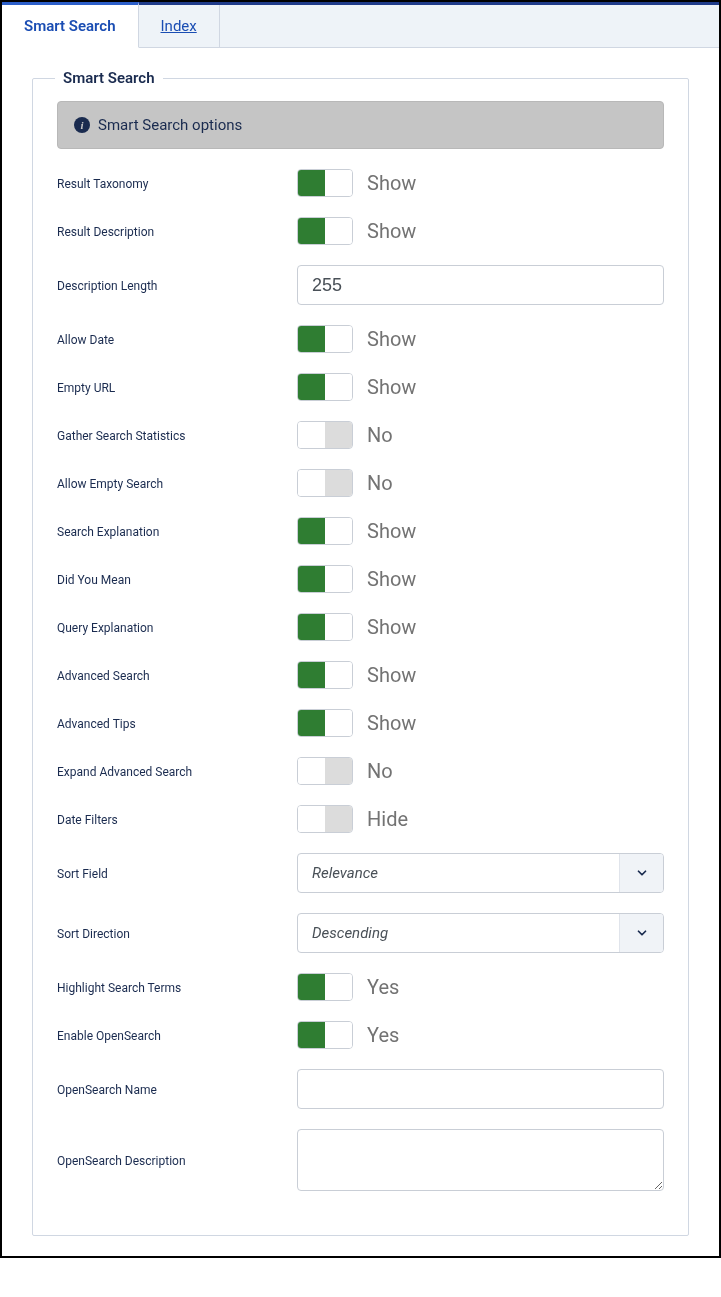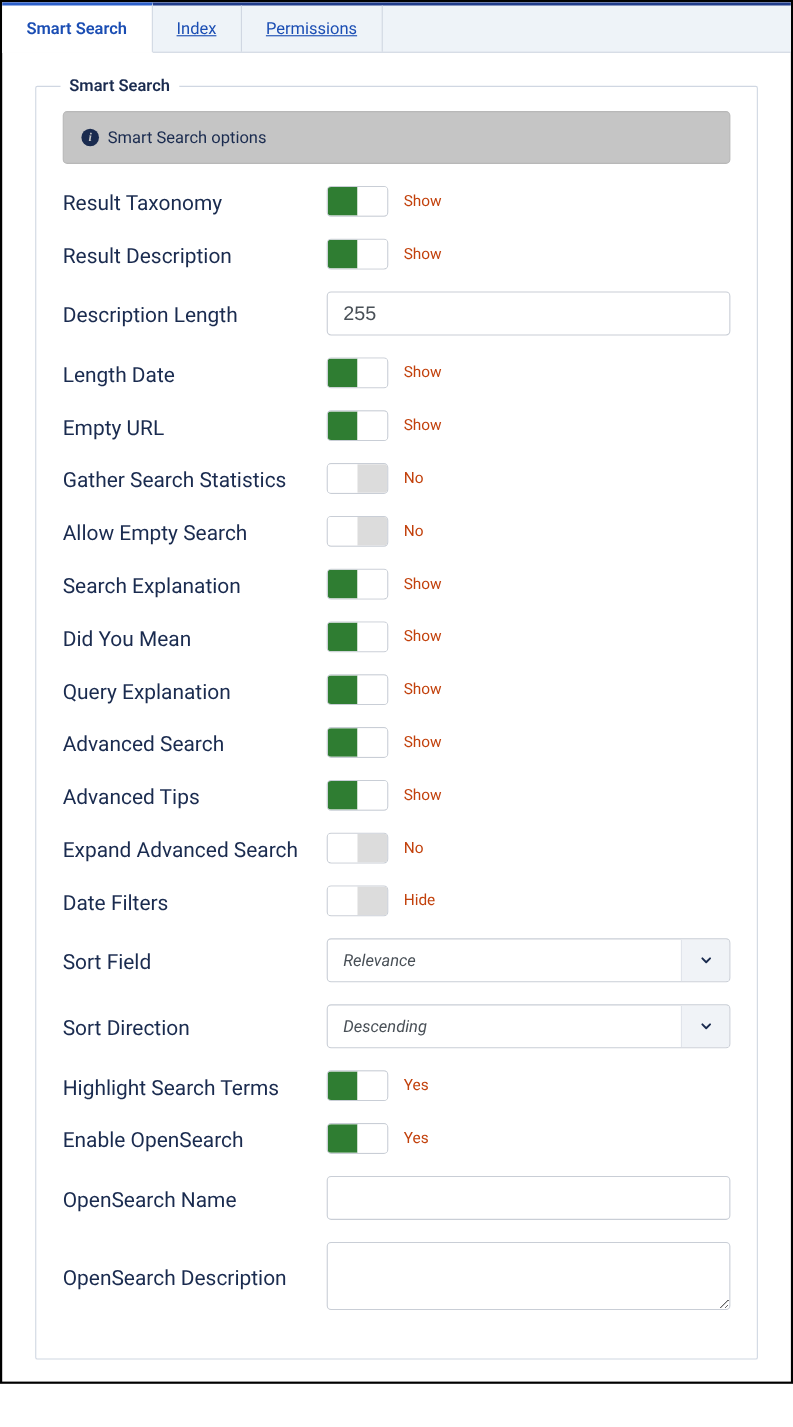--- a/index.html
+++ b/index.html
@@ -85,21 +85,21 @@
       display: flex;
       align-items: center;
       margin-bottom: 20px;
     }
     .row.textarea-row {
       align-items: center;
     }
     .label {
       width: 240px;
       color: #1a2b4f;
-      font-size: 19px;
+      font-size: 12px;
       padding-top: 2px;
     }
     .control {
       flex: 1;
       display: flex;
       align-items: center;
     }
     .toggle {
       width: 56px;
       height: 28px;
@@ -111,22 +111,22 @@
       margin-right: 14px;
     }
     .toggle-half {
       flex: 1;
     }
     .toggle.on .toggle-half.left { background: #2f7d32; }
     .toggle.on .toggle-half.right { background: #fff; }
     .toggle.off .toggle-half.left { background: #fff; }
     .toggle.off .toggle-half.right { background: #dcdcdc; }
     .toggle-text {
-      color: #c2410c;
-      font-size: 14px;
+      color: #737373;
+      font-size: 20px;
     }
     .text-input {
       width: 100%;
       height: 40px;
       border: 1px solid #c9ced6;
       border-radius: 4px;
       padding: 8px 14px;
       font-size: 18px;
       color: #495057;
       background: #fff;
@@ -174,21 +174,20 @@
       resize: both;
       font-family: inherit;
     }
   </style>
 </head>
 <body>
 
 <div class="tabs-bar">
   <div class="tab active">Smart Search</div>
   <div class="tab">Index</div>
-  <div class="tab">Permissions</div>
 </div>
 
 <div class="content">
   <div class="fieldset">
     <div class="legend">Smart Search</div>
 
     <div class="info-banner">
       <span class="info-icon">i</span>
       <span>Smart Search options</span>
     </div>
@@ -214,21 +213,21 @@
             <span class="toggle-text">Show</span>
           </div>
         </div>
         <div class="row">
           <div class="label">Description Length</div>
           <div class="control">
             <input type="text" class="text-input" value="255" style="">
           </div>
         </div>
         <div class="row">
-          <div class="label">Length Date</div>
+          <div class="label">Allow Date</div>
           <div class="control">
             <div class="toggle on">
               <div class="toggle-half left"></div>
               <div class="toggle-half right"></div>
             </div>
             <span class="toggle-text">Show</span>
           </div>
         </div>
         <div class="row">
           <div class="label">Empty URL</div>

